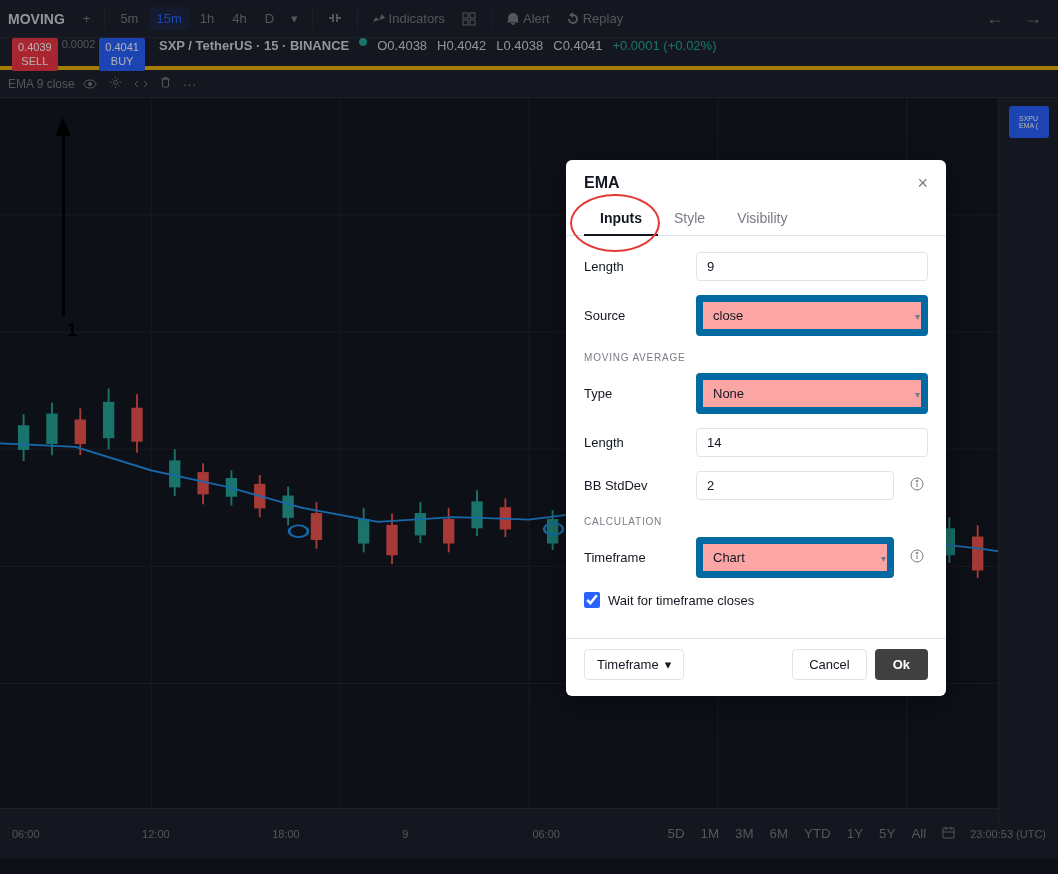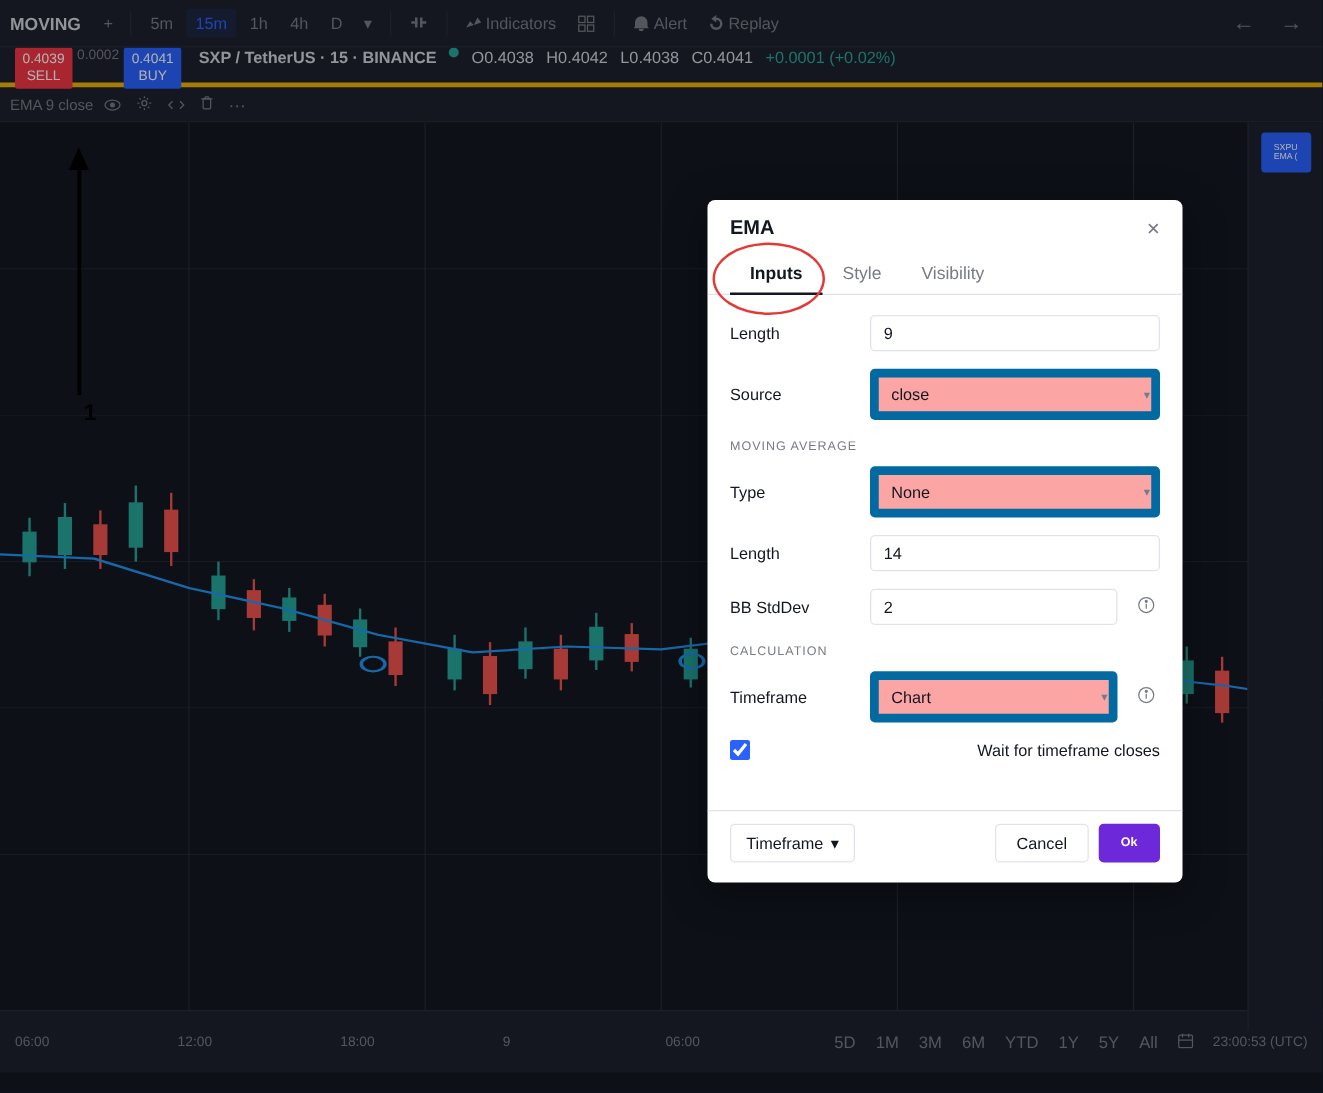--- a/index.html
+++ b/index.html
@@ -396,22 +396,21 @@
       cursor: pointer;
       font-size: 14px;
       padding: 0 4px;
     }
 
     
     .checkbox-row {
       display: flex;
       align-items: center;
       gap: 8px;
-      margin-bottom: 24px;
-      justify-content: space-between;
+      margin-bottom: 14px;
     }
     .checkbox-input {
       width: 16px;
       height: 16px;
       accent-color: #2962ff;
       cursor: pointer;
     }
     .checkbox-label {
       font-size: 13px;
       color: #131722;
@@ -444,25 +443,25 @@
     .cancel-btn {
       background: #fff;
       border: 1px solid #e0e3eb;
       border-radius: 4px;
       padding: 7px 16px;
       font-size: 13px;
       color: #131722;
       cursor: pointer;
     }
     .ok-btn {
-      background: #6d28d9;
+      background: #404040;
       border: none;
       border-radius: 4px;
       padding: 7px 18px;
-      font-size: 10px;
+      font-size: 13px;
       color: #fff;
       cursor: pointer;
       font-weight: 600;
     }
 
     
     .candle-up { fill: #26a69a; stroke: #26a69a; }
     .candle-down { fill: #ef5350; stroke: #ef5350; }
     .ema-line { fill: none; stroke: #2196f3; stroke-width: 1.5; }
   </style>

